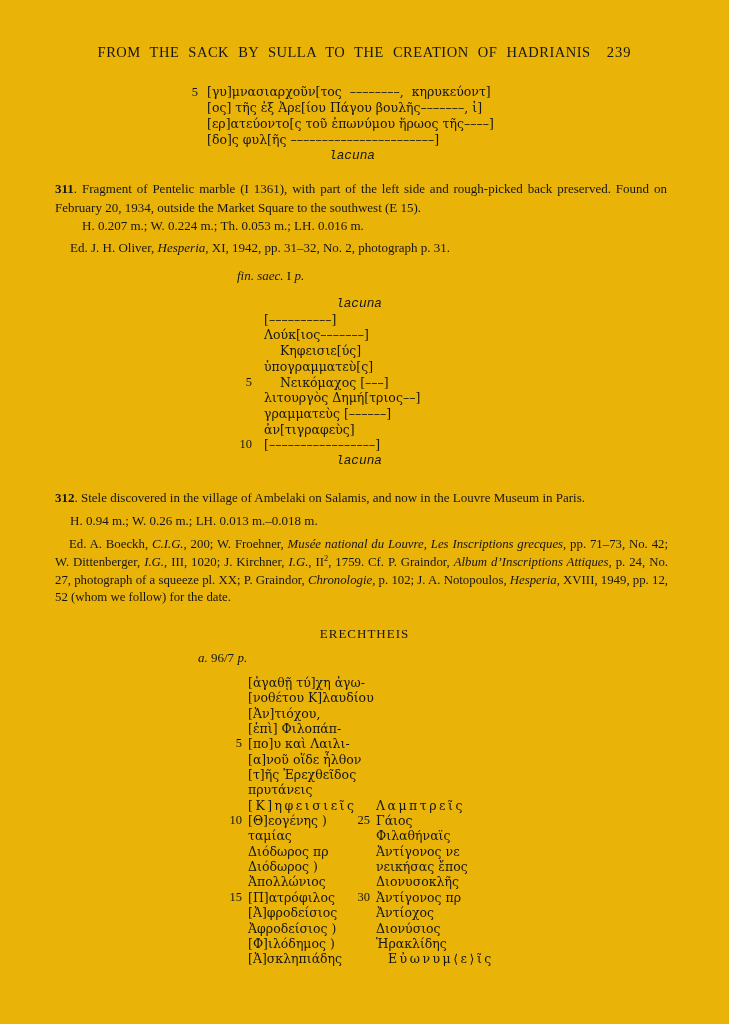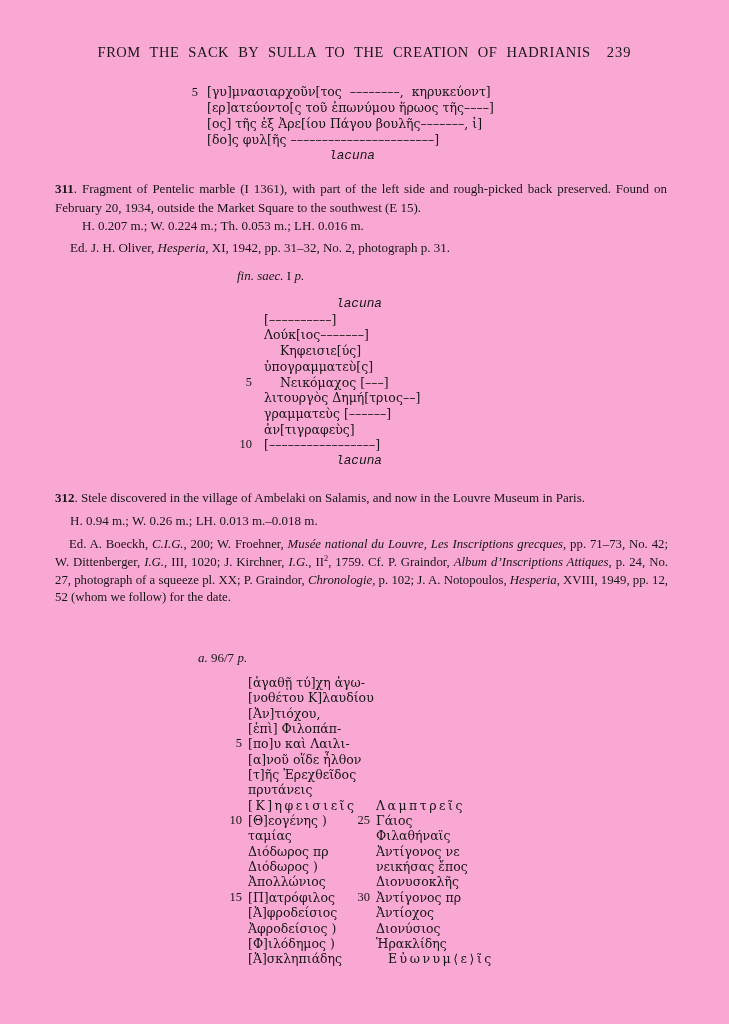--- a/index.html
+++ b/index.html
@@ -5,21 +5,21 @@
   html,body{margin:0;padding:0;}
   body{
     background:#e8e8e6;
     font-family:"Liberation Serif","DejaVu Serif",serif;
     -webkit-font-smoothing:antialiased;
   }
   .page{
     position:relative;
     width:729px;height:1024px;
     margin:0 auto;
-    background:#f9a8d4;
+    background:#eab308;
     color:#161616;
     overflow:hidden;
   }
   
   .running-head{
     position:absolute;top:44px;left:0;right:0;
     text-align:center;
     font-size:14.5px;
     letter-spacing:0.5px;
     word-spacing:5px;
@@ -99,26 +99,26 @@
   <div class="greek frag-top">
     <div>
 
         <div class="gline">
           <span class="lnum">5</span>
           <span class="gtext">[γυ]μνασιαρχοῦν[τος  ––––––––,  κηρυκεύοντ]</span>
         </div>
 
         <div class="gline">
           <span class="lnum"></span>
+          <span class="gtext">[ος] τῆς ἐξ Ἀρε[ίου Πάγου βουλῆς–––––––, ἱ]</span>
+        </div>
+
+        <div class="gline">
+          <span class="lnum"></span>
           <span class="gtext">[ερ]ατεύοντο[ς τοῦ ἐπωνύμου ἥρωος τῆς––––]</span>
-        </div>
-
-        <div class="gline">
-          <span class="lnum"></span>
-          <span class="gtext">[ος] τῆς ἐξ Ἀρε[ίου Πάγου βουλῆς–––––––, ἱ]</span>
         </div>
 
         <div class="gline">
           <span class="lnum"></span>
           <span class="gtext">[δο]ς φυλ[ῆς –––––––––––––––––––––––]</span>
         </div>
       </div>
     <div class="lacuna">lacuna</div>
   </div>
 
@@ -177,20 +177,21 @@
           <span class="gtext">[–––––––––––––––––]</span>
         </div>
       </div>
     <div class="lacuna">lacuna</div>
   </div>
 
   <p class="para desc-312"><span style="font-weight: bold;">312</span><span>. Stele discovered in the village of Ambelaki on Salamis, and now in the Louvre Museum in Paris.</span></p>
   <p class="para meas-312">H. 0.94 m.; W. 0.26 m.; LH. 0.013 m.–0.018 m.</p>
   <p class="para justify ed-312"><span>Ed. A. Boeckh, </span><span style="font-style: italic;">C.I.G.</span><span>, 200; W. Froehner, </span><span style="font-style: italic;">Musée national du Louvre, Les Inscriptions grecques</span><span>, pp. 71–73, No. 42; W. Dittenberger, </span><span style="font-style: italic;">I.G.</span><span>, III, 1020; J. Kirchner, </span><span style="font-style: italic;">I.G.</span><span>, II</span><sup>2</sup><span>, 1759. Cf. P. Graindor, </span><span style="font-style: italic;">Album d’Inscriptions Attiques</span><span>, p. 24, No. 27, photograph of a squeeze pl. XX; P. Graindor, </span><span style="font-style: italic;">Chronologie</span><span>, p. 102; J. A. Notopoulos, </span><span style="font-style: italic;">Hesperia</span><span>, XVIII, 1949, pp. 12, 52 (whom we follow) for the date.</span></p>
 
+  <h2 class="section-head">ERECHTHEIS</h2>
   <p class="para date-erech"><span style="font-style: italic;">a.</span><span> 96/7 </span><span style="font-style: italic;">p.</span></p>
 
   <div class="greek cols">
 
       <span class="lnum"></span>
       <span class="ctext">[ἀγαθῇ τύ]χη ἀγω-</span>
       <span class="lnum"></span>
       <span class="ctext"></span>
 
       <span class="lnum"></span>

